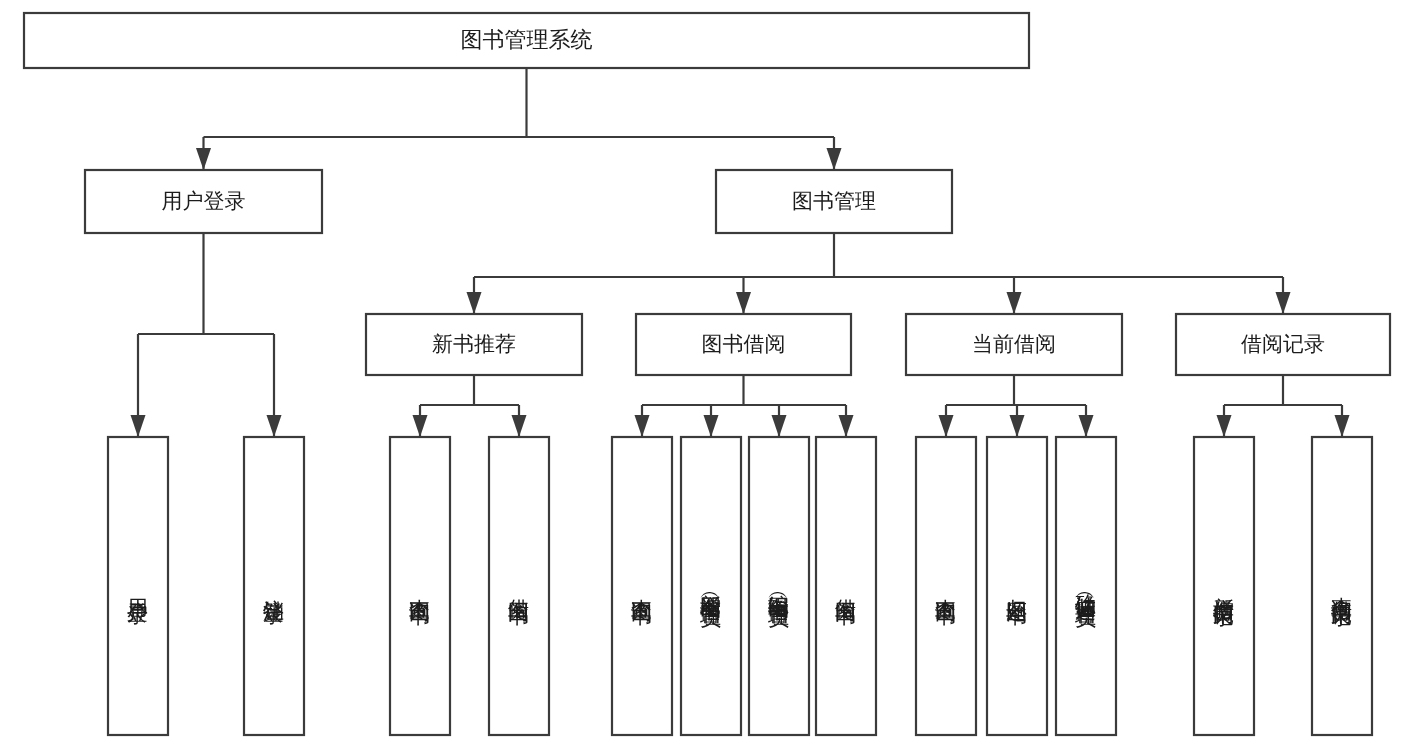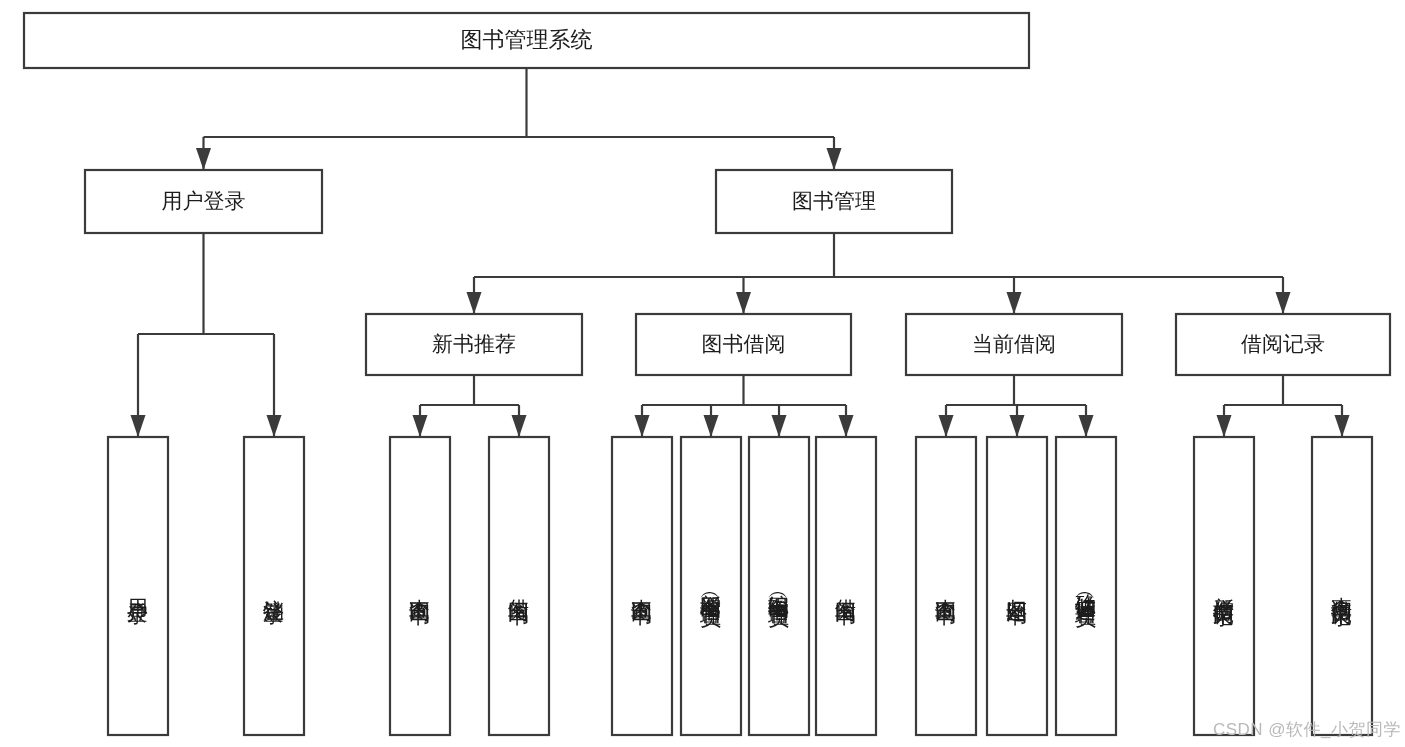--- a/index.html
+++ b/index.html
@@ -250,14 +250,13 @@
         <span class="vtext">确认归还（管理员）</span>
       </div>
       <div class="vtext-wrap" style="left: 1190px; top: 437px; width: 60px; height: 298px;">
         <span class="vtext">新增借阅记录</span>
       </div>
       <div class="vtext-wrap" style="left: 1308px; top: 437px; width: 60px; height: 298px;">
         <span class="vtext">查询借阅记录</span>
       </div>
     </div>
 
-  <div class="watermark">CSDN @软件_小贺同学</div>
 </div>
 
 </body></html>

